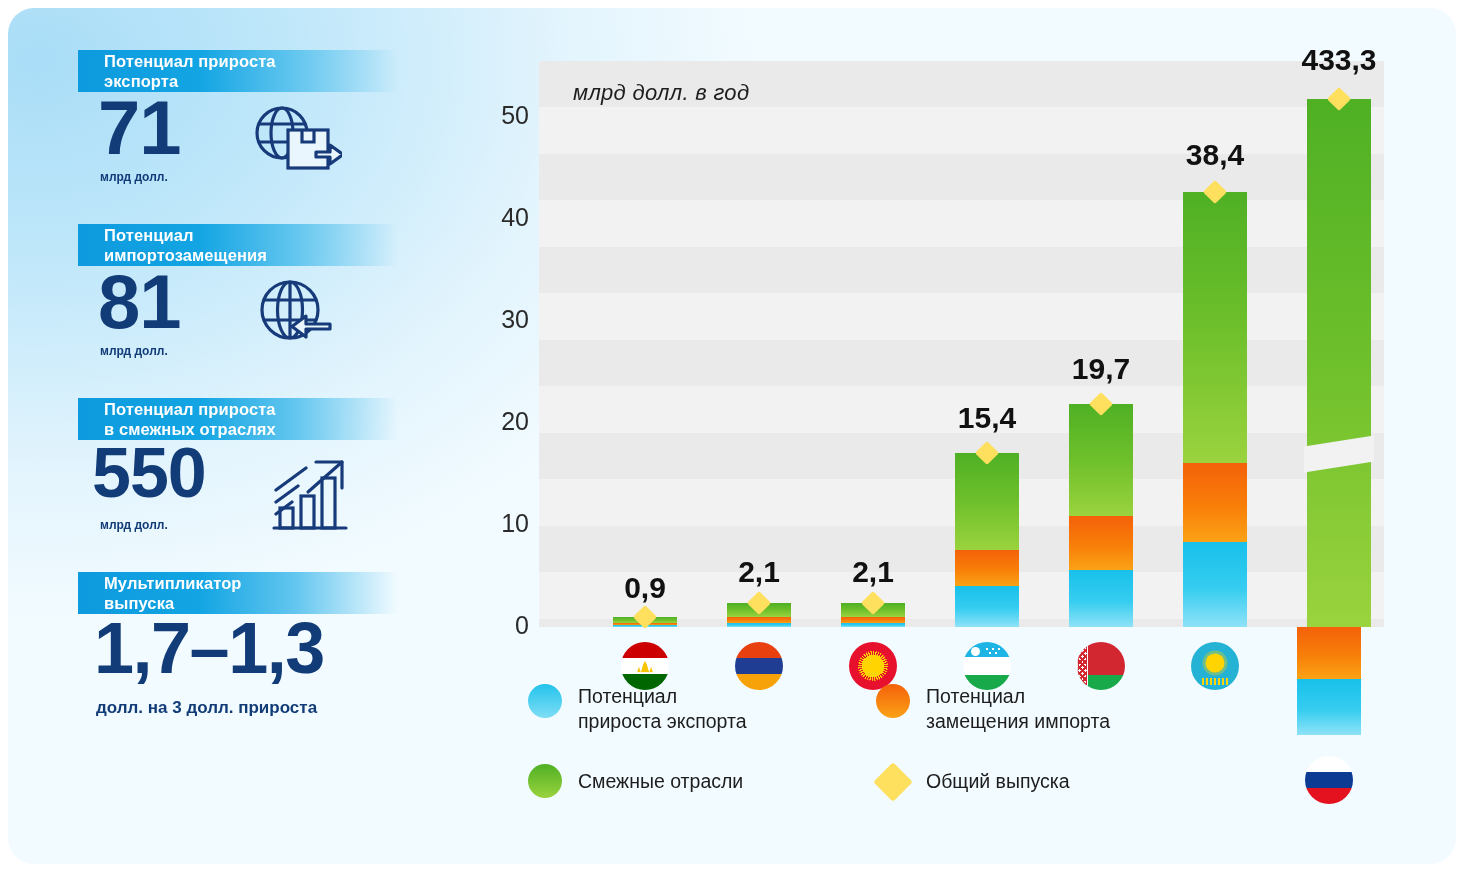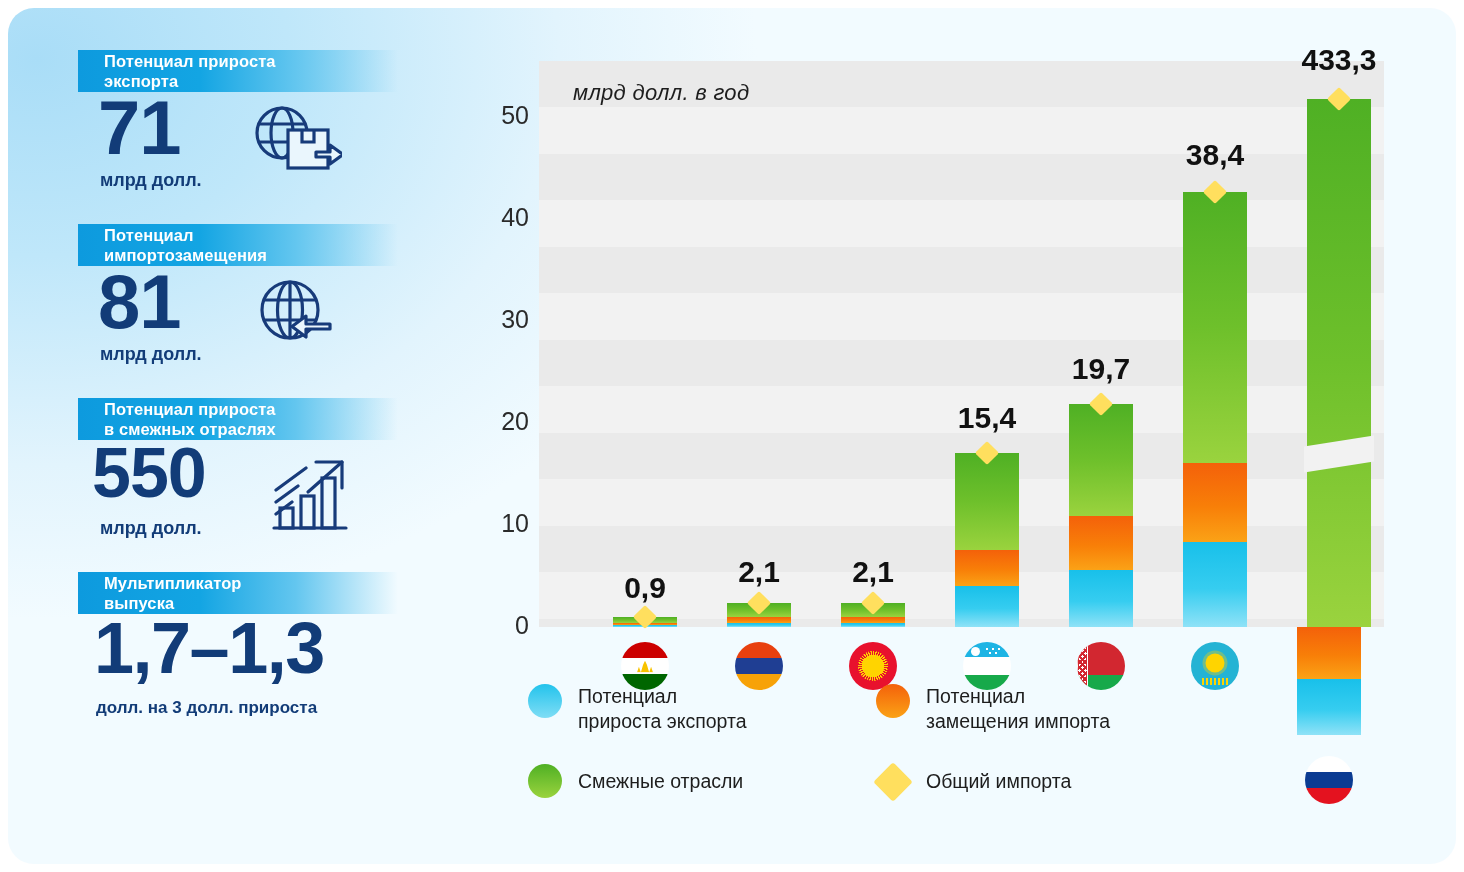--- a/index.html
+++ b/index.html
@@ -31,21 +31,21 @@
   }
   .stat-body{position:relative;height:116px;}
   .big{
     position:absolute;left:20px;top:-2px;
     font-size:76px;font-weight:700;color:#123c78;letter-spacing:-1px;line-height:1;
   }
   .big.wide{font-size:70px;left:14px;}
   .big.mult{font-size:72px;left:16px;letter-spacing:-1.5px;}
   .unit{
     position:absolute;left:22px;top:78px;
-    font-size:18px;font-weight:600;color:#123c78;
+    font-size:12px;font-weight:600;color:#123c78;
   }
   .unit.small{font-size:17px;left:18px;top:84px;}
   .ic{position:absolute;right:56px;top:8px;}
   .ic svg{display:block;}
 
   
   .chart{position:absolute;left:465px;top:50px;width:960px;height:640px;}
   .plot{
     position:absolute;left:66px;top:3px;width:845px;height:566px;
     background:repeating-linear-gradient(
@@ -310,17 +310,17 @@
       <div class="dot orange"></div>
       <div class="ltext" style="white-space:pre-line">Потенциал
 замещения импорта</div>
     </div>
     <div class="lrow" style="left:0;top:80px;width:300px;">
       <div class="dot green"></div>
       <div class="ltext" style="padding-top:5px">Смежные отрасли</div>
     </div>
     <div class="lrow" style="left:348px;top:80px;width:330px;">
       <div class="dot dia"></div>
-      <div class="ltext" style="padding-top:5px">Общий импорта</div>
+      <div class="ltext" style="padding-top:5px">Общий выпуска</div>
     </div>
   </div>
 
 </div>
 
 </body></html>

